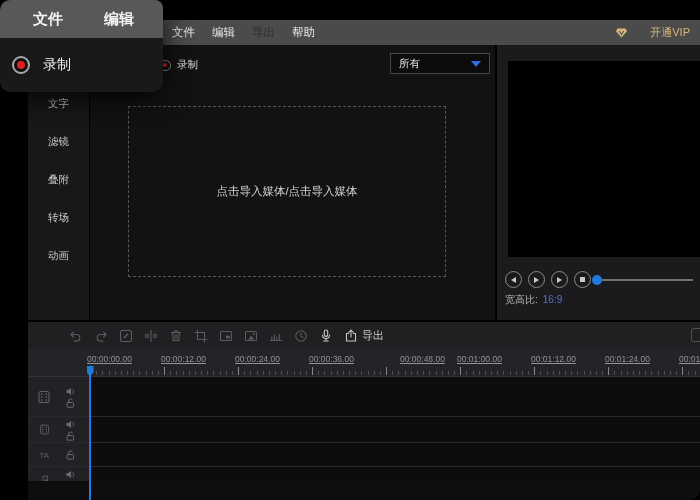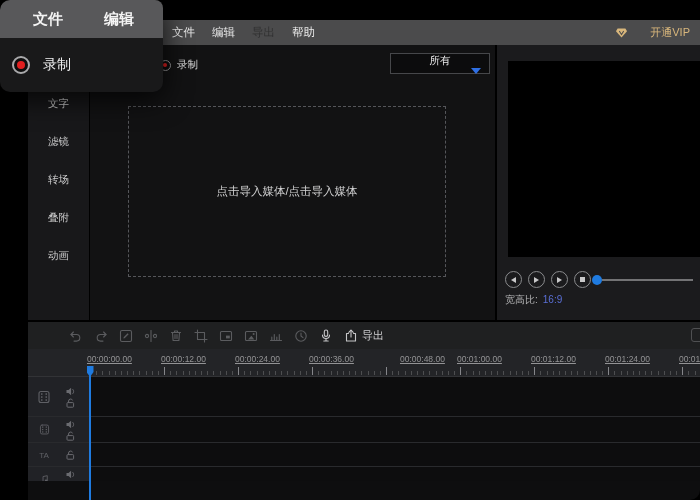--- a/index.html
+++ b/index.html
@@ -25,21 +25,21 @@
 
   .media-panel { width:407px; position:relative; background:#121213; border-right:2px solid #000; }
   .record-radio { position:absolute; left:70px; top:13px; display:flex; align-items:center; gap:6px;
                   font-size:10.5px; color:#dcdcdd; }
   .radio-dot { width:11px; height:11px; border:1.5px solid #9a9a9c; border-radius:50%;
                background:#0d0d0d; position:relative; }
   .radio-dot::after { content:""; position:absolute; left:2px; top:2px; width:4px; height:4px;
                       border-radius:50%; }
   .dropdown { position:absolute; left:300px; top:8px; width:100px; height:21px; background:#0c0c0d;
               border:1px solid #46474a; display:flex; align-items:center; padding:0 8px;
-              font-size:10.5px; color:#ededee;flex-direction:column; }
+              font-size:10.5px; color:#ededee; }
   .dd-arrow { margin-left:auto; width:0; height:0; border-left:5px solid transparent;
               border-right:5px solid transparent; border-top:6px solid #2f6fe4; }
   .dropzone { position:absolute; left:38px; top:61px; width:318px; height:171px;
               border:1px dashed #55565a; display:flex; align-items:center; justify-content:center;
               font-size:11.5px; color:#d2d2d3; }
 
   .preview-panel { flex:1; position:relative; background:#1b1b1d; }
   .video-area { position:absolute; left:11px; top:16px; right:0; height:196px; background:#000; }
   .controls { position:absolute; left:8px; top:226px; display:flex; align-items:center; gap:6px; }
   .ctrl-btn { width:17px; height:17px; border:1px solid #8a8b8d; border-radius:50%;
@@ -124,22 +124,22 @@
           <path d="M5.3 6.2 8 10.4l2.7-4.2" fill="none" stroke="#4b4b4c" stroke-width="1.3"></path>
         </svg>
         <span>开通VIP</span>
       </div>
     </div>
 
     <div class="content">
       <div class="sidebar">
           <div class="side-item">文字</div>
           <div class="side-item">滤镜</div>
+          <div class="side-item">叠附</div>
           <div class="side-item">转场</div>
-          <div class="side-item">叠附</div>
           <div class="side-item">动画</div>
         </div>
 
       <div class="media-panel">
         <div class="record-radio">
           <span class="radio-dot rec" style="--r: #e01f1f;"></span>
           <span>录制</span>
         </div>
         <div class="dropdown">
           <span>所有</span>

